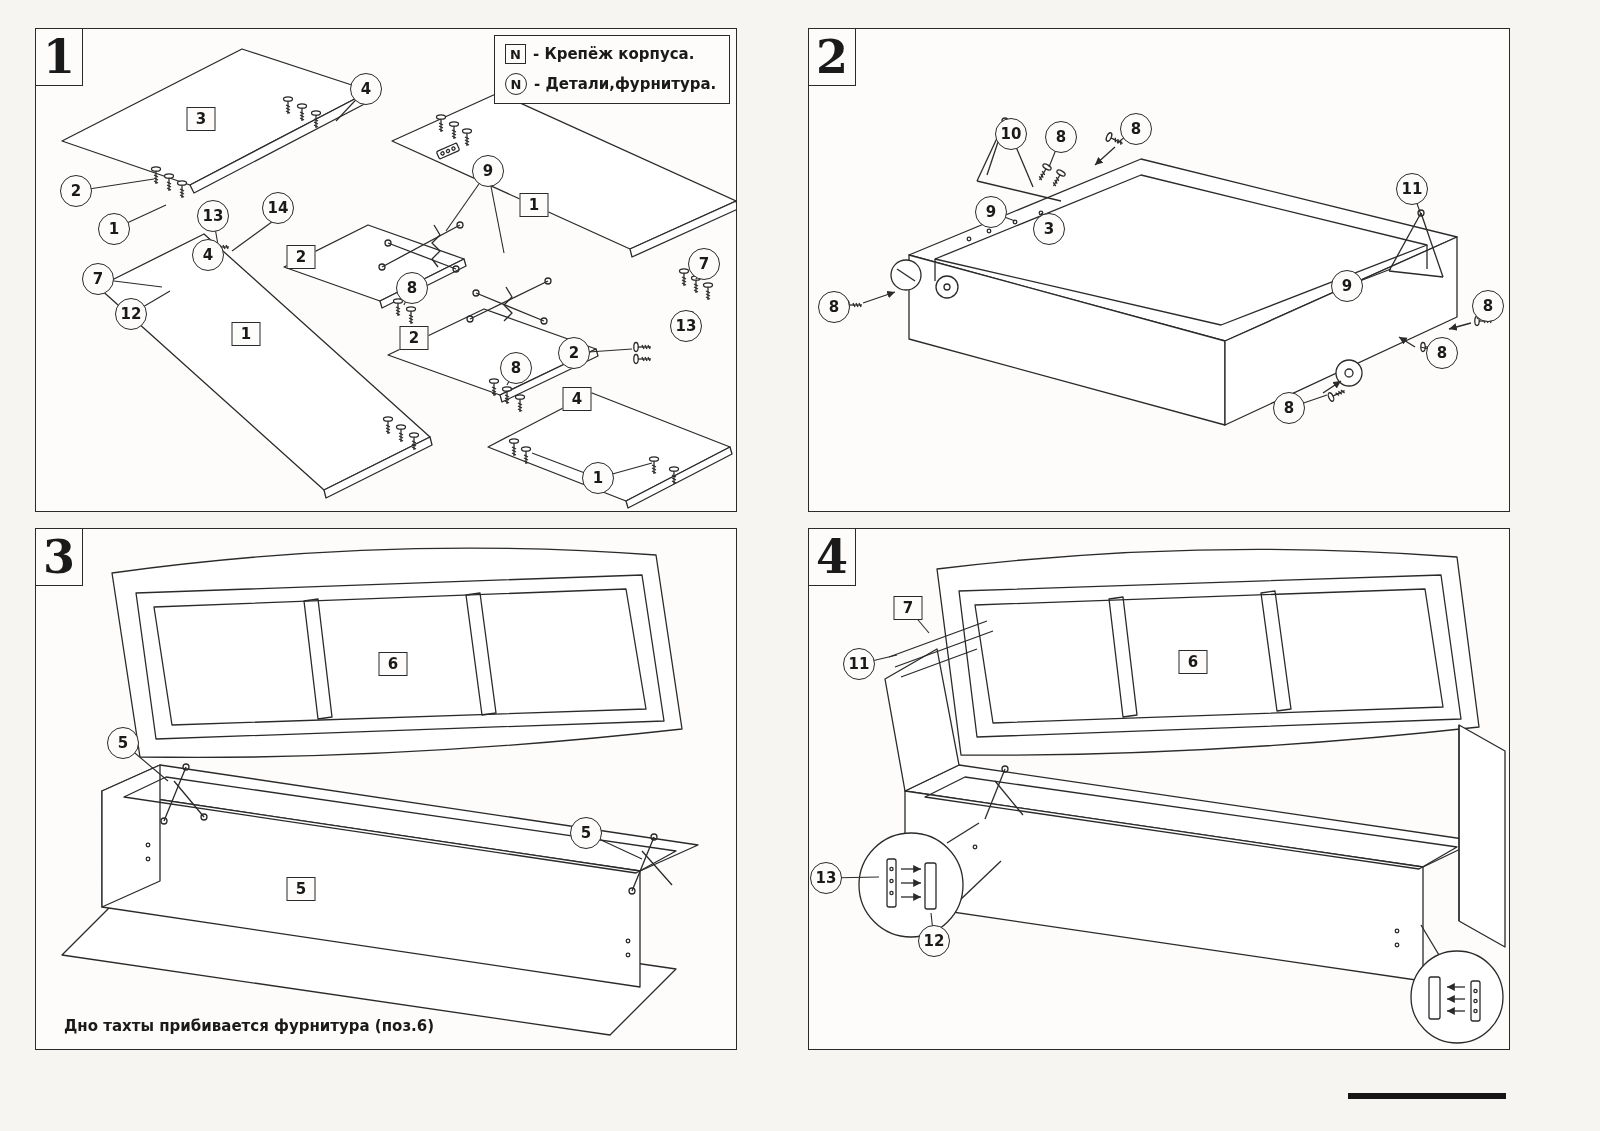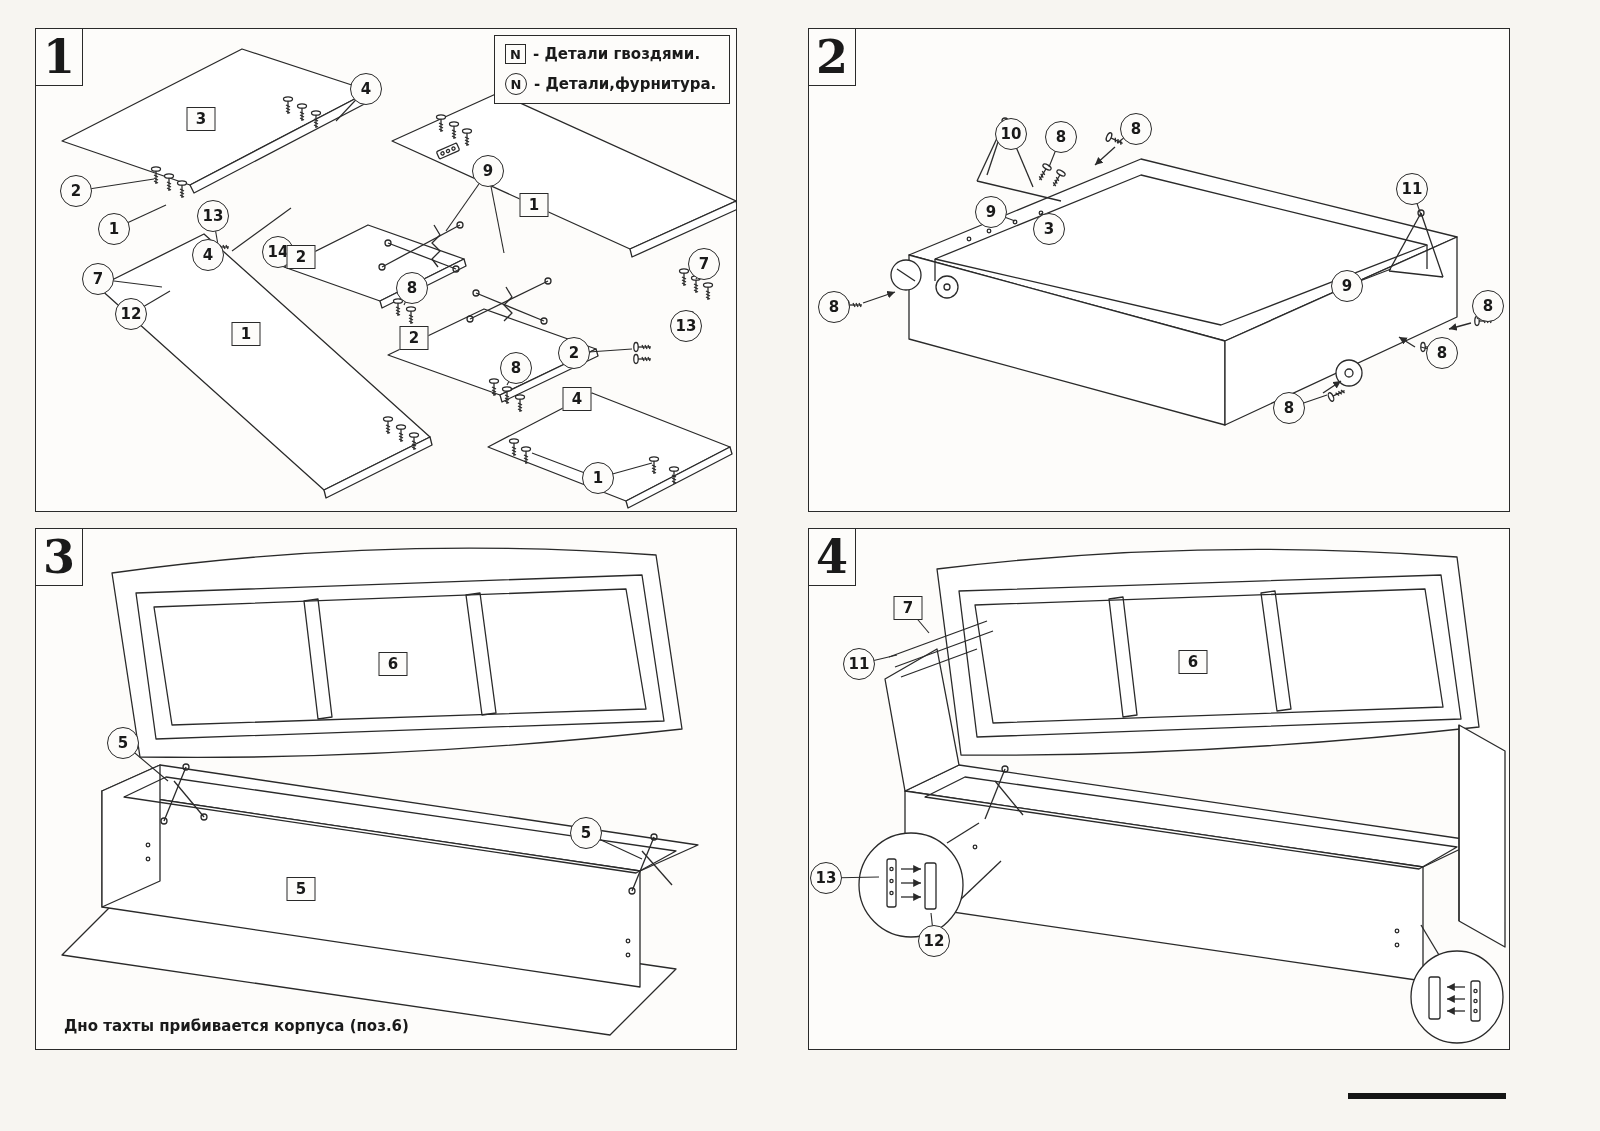--- a/index.html
+++ b/index.html
@@ -64,21 +64,21 @@
     </marker>
   </defs>
 </svg>
 
 <div class="panel" id="panel1">
   <div class="panel-num">1</div>
 
   <div class="legend">
     <div class="legend-row">
       <span class="sym-square">N</span>
-      <span>- Детали гвоздями.</span>
+      <span>- Крепёж корпуса.</span>
     </div>
     <div class="legend-row">
       <span class="sym-circle">N</span>
       <span>- Детали,фурнитура.</span>
     </div>
   </div>
 
   <svg class="art" viewBox="0 0 700 482">
     <g stroke="#2a2a2a" fill="none" stroke-width="1.3" stroke-linejoin="round">
       <g>
@@ -195,21 +195,21 @@
       <line x1="650" y1="297" x2="648" y2="292"></line>
       <line x1="668" y1="235" x2="660" y2="250"></line>
       <line x1="562" y1="449" x2="496" y2="424"></line>
       <line x1="562" y1="449" x2="616" y2="434"></line>
     </svg>
 <div class="callout square" style="left: 165px; top: 90px;">3</div>
     <div class="callout circle" style="left: 330px; top: 60px;">4</div>
     <div class="callout circle" style="left: 40px; top: 162px;">2</div>
     <div class="callout circle" style="left: 78px; top: 200px;">1</div>
     <div class="callout circle" style="left: 177px; top: 187px;">13</div>
-    <div class="callout circle" style="left: 242px; top: 179px; margin-top: 44px;">14</div>
+    <div class="callout circle" style="left: 242px; top: 179px;">14</div>
     <div class="callout circle" style="left: 172px; top: 226px;">4</div>
     <div class="callout circle" style="left: 62px; top: 250px;">7</div>
     <div class="callout circle" style="left: 95px; top: 285px;">12</div>
     <div class="callout square" style="left: 210px; top: 305px;">1</div>
     <div class="callout square" style="left: 265px; top: 228px;">2</div>
     <div class="callout circle" style="left: 452px; top: 142px;">9</div>
     <div class="callout square" style="left: 498px; top: 176px;">1</div>
     <div class="callout circle" style="left: 376px; top: 259px;">8</div>
     <div class="callout square" style="left: 378px; top: 309px;">2</div>
     <div class="callout circle" style="left: 480px; top: 339px;">8</div>
@@ -335,21 +335,21 @@
         <line x1="606" y1="322" x2="636" y2="356"></line>
         <circle cx="618" cy="308" r="3"></circle>
           <circle cx="596" cy="362" r="3"></circle>
       </g>
     </g>
   </svg>
   <svg class="leaders" viewBox="0 0 700 520">
       <line x1="87" y1="214" x2="132" y2="252"></line>
       <line x1="550" y1="304" x2="606" y2="330"></line>
     </svg>
-  <div class="note">Дно тахты прибивается корпуса  (поз.6)</div>
+  <div class="note">Дно тахты прибивается фурнитура  (поз.6)</div>
 <div class="callout square" style="left: 357px; top: 135px;">6</div>
     <div class="callout circle" style="left: 87px; top: 214px;">5</div>
     <div class="callout circle" style="left: 550px; top: 304px;">5</div>
     <div class="callout square" style="left: 265px; top: 360px;">5</div>
   </div>
 
 <div class="panel" id="panel4">
   <div class="panel-num">4</div>
   <svg class="art" viewBox="0 0 700 520">
     <g stroke="#2a2a2a" fill="none" stroke-width="1.3" stroke-linejoin="round">

